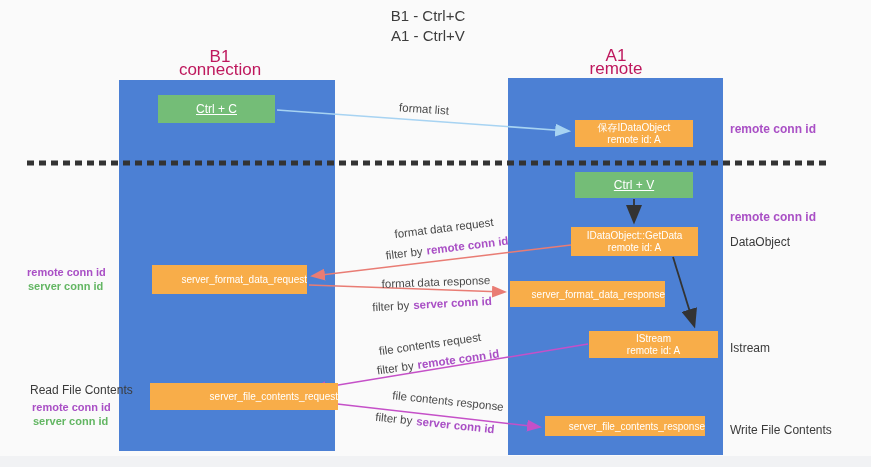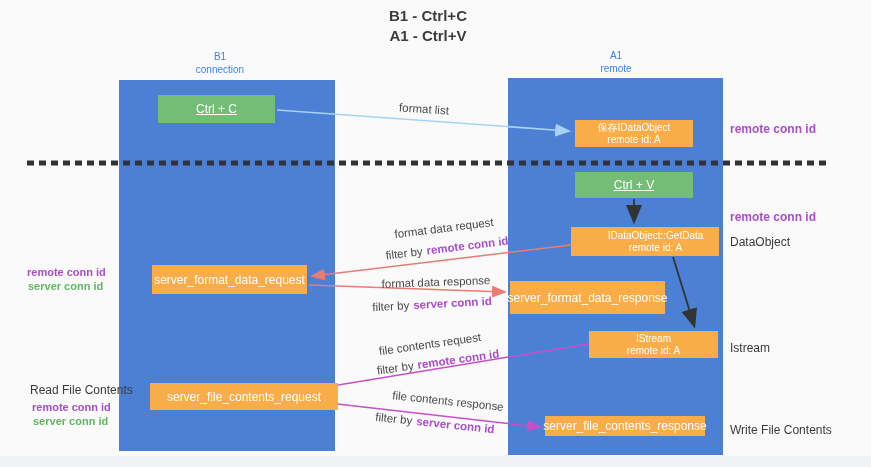--- a/index.html
+++ b/index.html
@@ -1,39 +1,39 @@
 <!DOCTYPE html>
 <html><head>
 <meta charset="utf-8">
 <style>
   html,body{margin:0;padding:0;background:#fafafa;}
   .canvas{position:relative;width:871px;height:467px;background:#fafafa;overflow:hidden;
           font-family:"Liberation Sans",sans-serif;}
   .bottom-strip{position:absolute;left:0;top:456px;width:871px;height:11px;background:#f1f2f4;}
   .title{position:absolute;left:318px;top:6px;width:220px;text-align:center;
-         font-size:15px;line-height:20px;color:#3c3c3c;font-weight:bold;}
+         font-size:15px;line-height:20px;color:#3c3c3c;}
   .lane{position:absolute;background:#4c80d4;}
   .lane-left{left:119px;top:80px;width:216px;height:371px;}
   .lane-right{left:508px;top:78px;width:215px;height:377px;}
-  .lane-header{position:absolute;width:140px;text-align:center;font-size:10px;line-height:13px;color:#3b82f6;}
+  .lane-header{position:absolute;width:140px;text-align:center;font-size:17px;line-height:13px;color:#be185d;}
   .lane-header.left{left:150px;top:50px;}
   .lane-header.right{left:546px;top:49px;}
   .svg-layer{position:absolute;left:0;top:0;z-index:2;}
   .box{position:absolute;z-index:3;display:flex;flex-direction:column;align-items:center;
        justify-content:center;color:#fff;text-align:center;}
   .green{background:#74bd77;font-size:12px;text-decoration:underline;}
   .orange{background:#f8ad49;}
-  .one-line{font-size:12px;}
+  .one-line{font-size:10px;align-items:flex-end;}
   .two-line{font-size:10px;line-height:12px;}
   .b-ctrlc{left:158px;top:95px;width:117px;height:28px;}
   .b-save{left:575px;top:120px;width:118px;height:27px;}
   .b-ctrlv{left:575px;top:172px;width:118px;height:26px;}
-  .b-getdata{left:571px;top:227px;width:127px;height:29px;padding-left:21px;}
+  .b-getdata{left:571px;top:227px;width:127px;height:29px;}
   .b-fmtreq{left:152px;top:265px;width:155px;height:29px;}
-  .b-fmtresp{left:510px;top:281px;width:155px;height:33px;}
+  .b-fmtresp{left:510px;top:281px;width:155px;height:26px;}
   .b-istream{left:589px;top:331px;width:129px;height:27px;}
   .b-filereq{left:150px;top:383px;width:188px;height:27px;}
   .b-fileresp{left:545px;top:416px;width:160px;height:20px;}
   .alabel{position:absolute;z-index:4;white-space:nowrap;font-size:11.5px;color:#4a4a4a;}
   .ann{position:absolute;z-index:4;white-space:nowrap;font-size:12px;color:#3a3a3a;}
   .purple{color:#a94fc5;font-weight:bold;}
   .greenlbl{color:#63b663;font-weight:bold;}
   .legend{font-size:11px;}
   .filter-key{font-weight:bold;color:#a94fc5;margin-left:4px;}
 </style>

